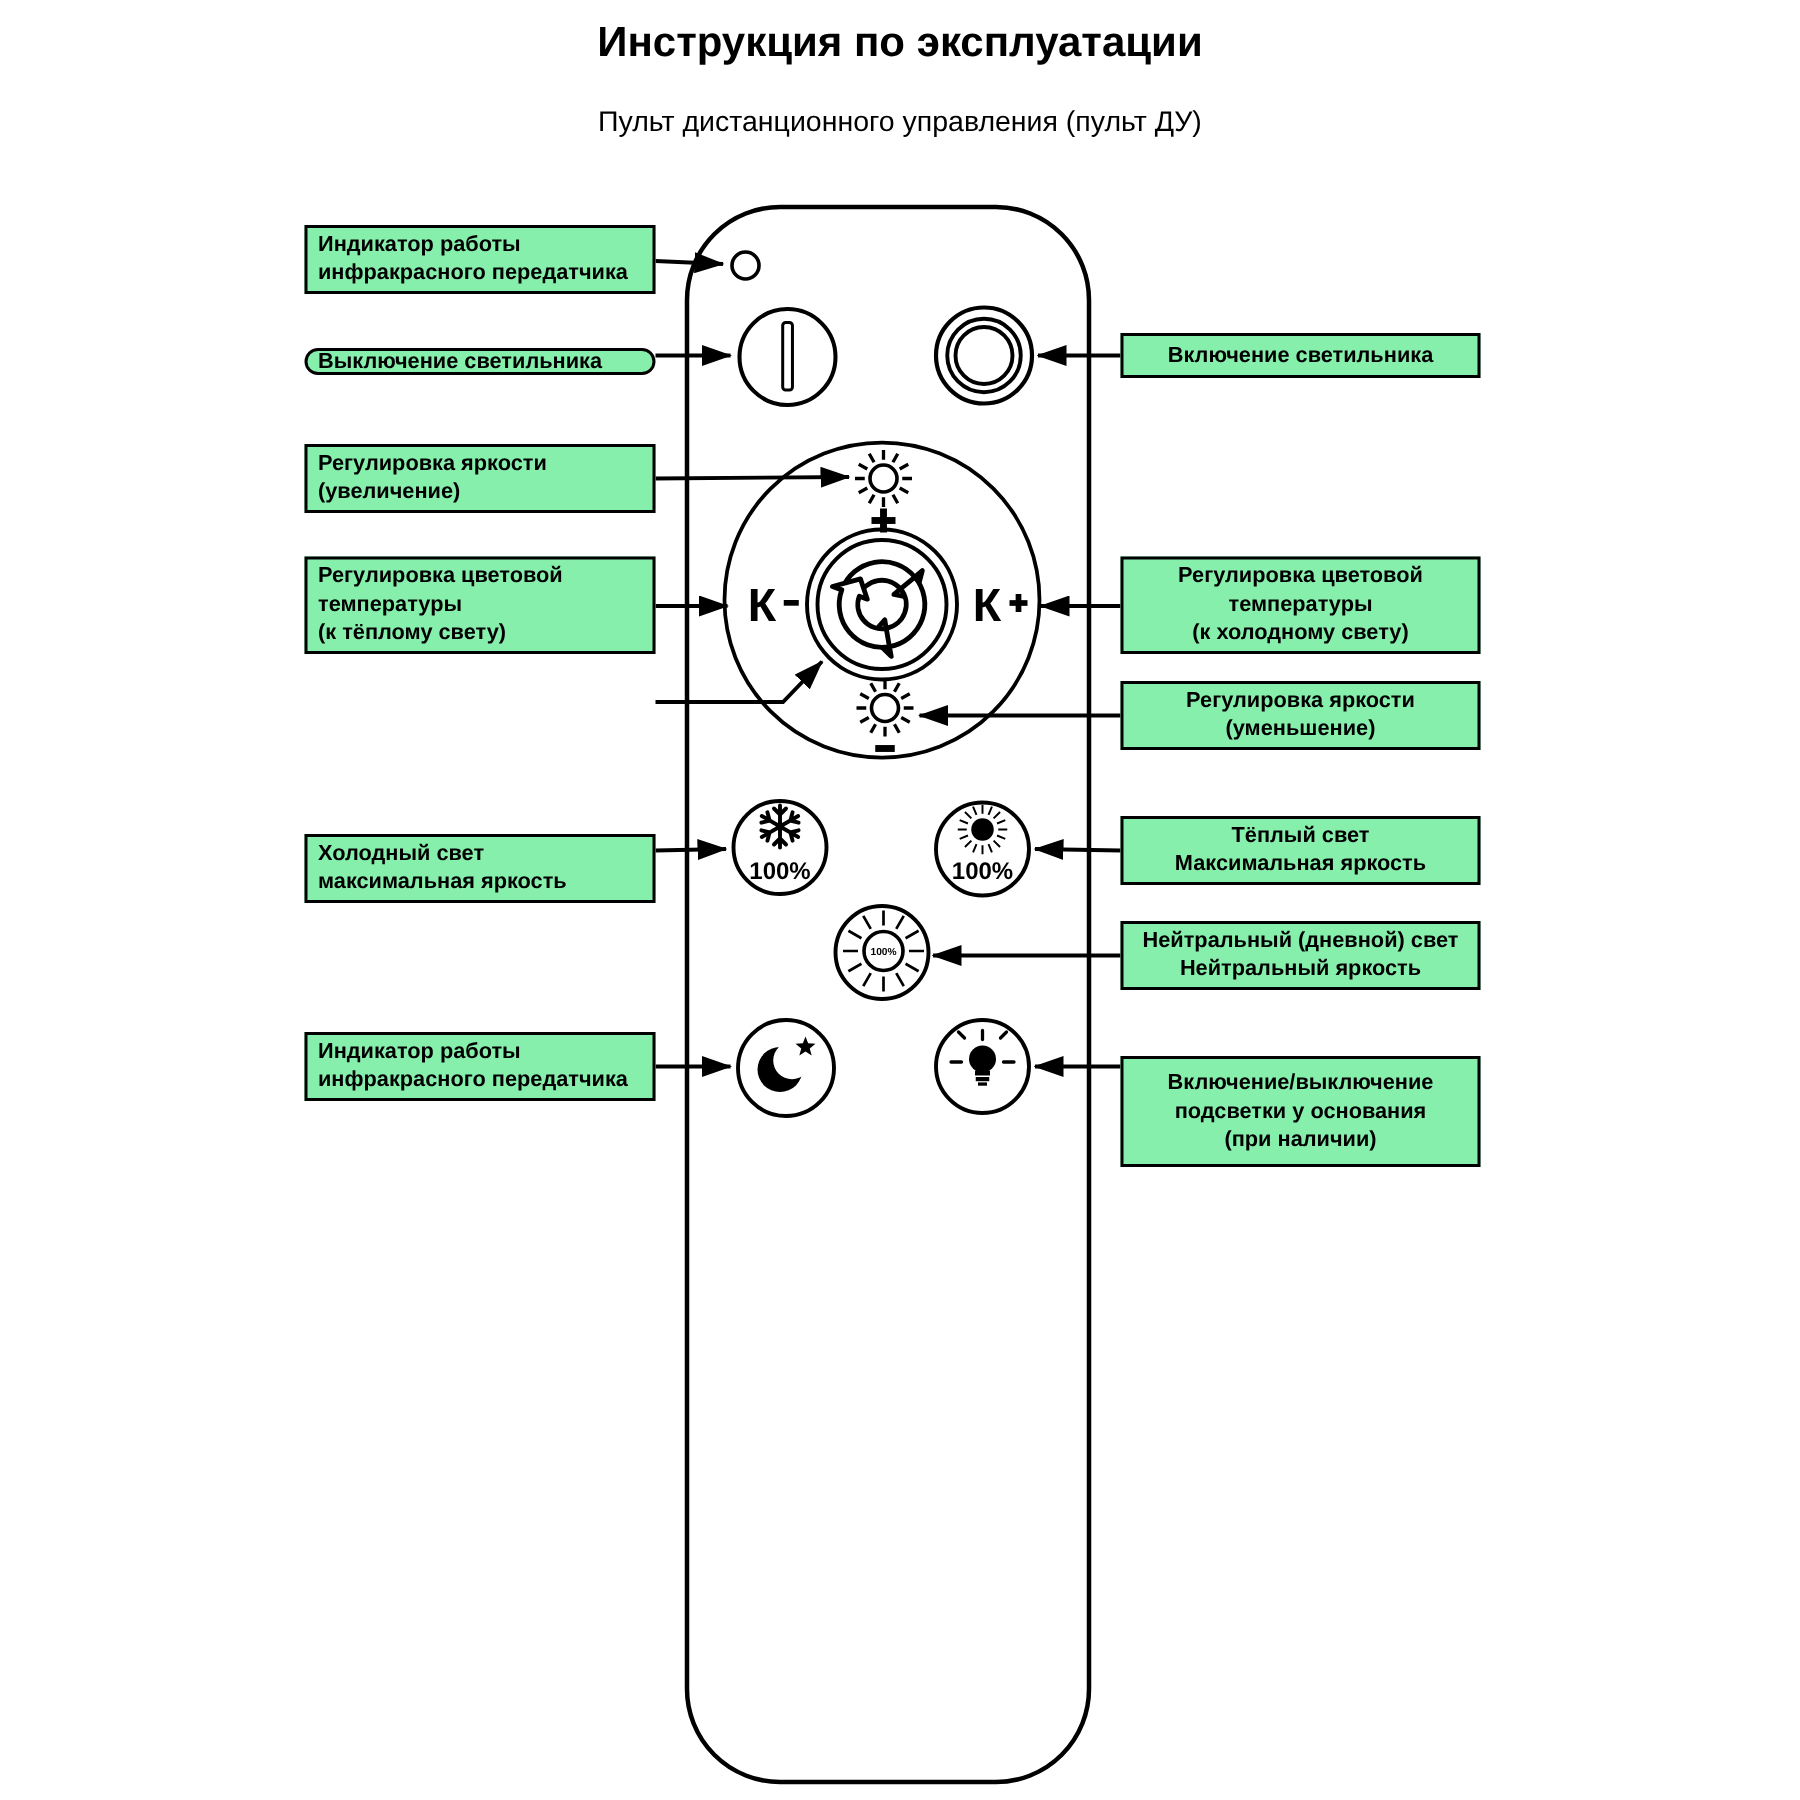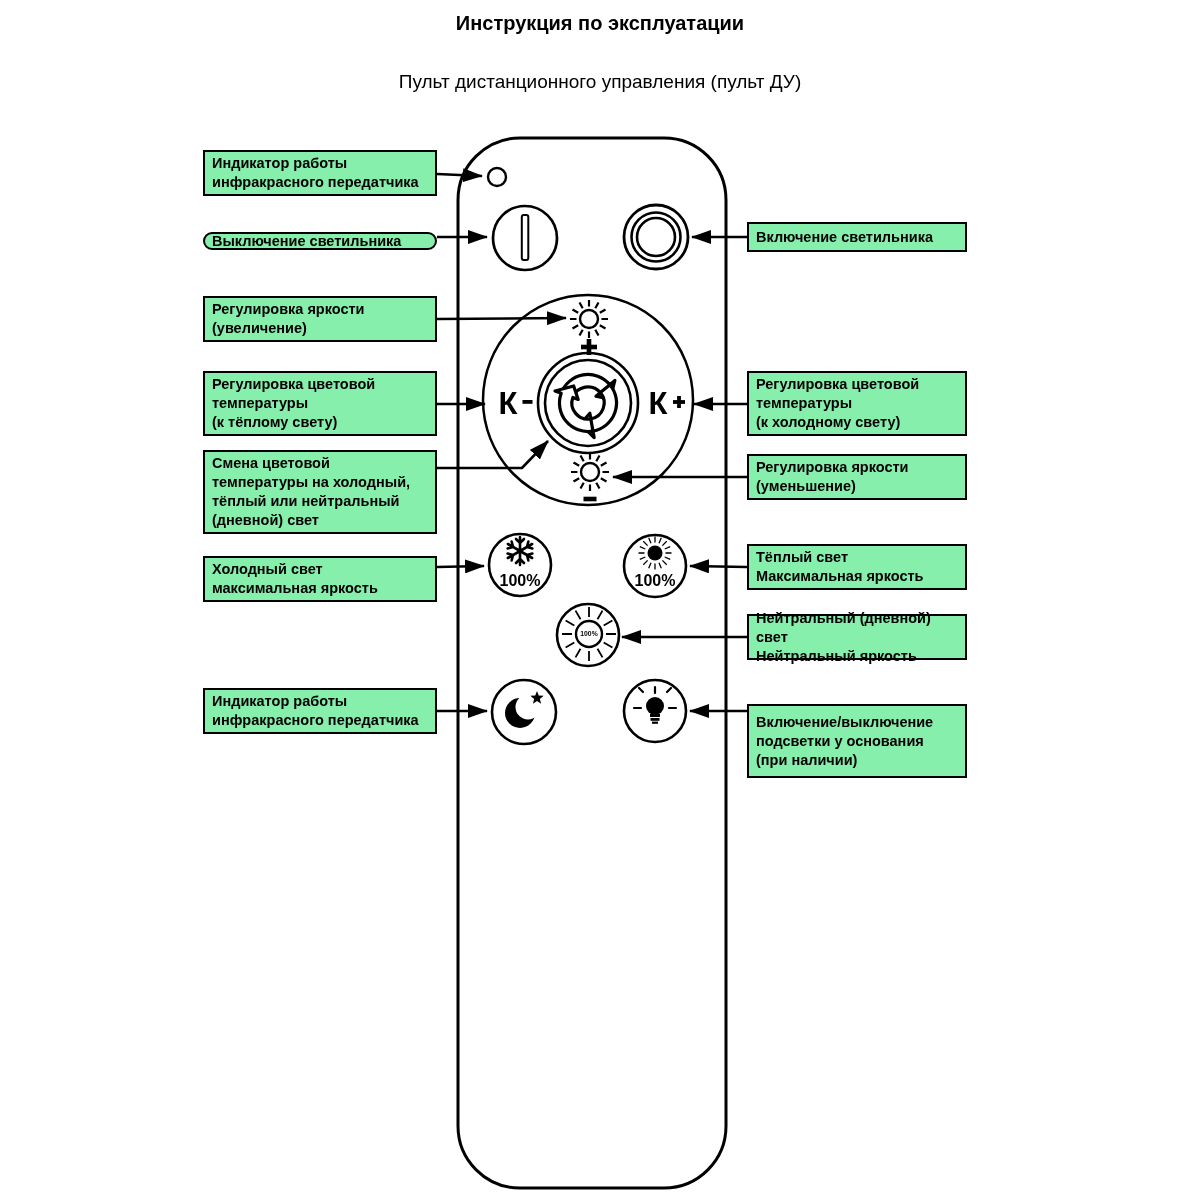--- a/index.html
+++ b/index.html
@@ -1,28 +1,28 @@
 <!DOCTYPE html>
 <html><head>
 <meta charset="utf-8">
 <style>
   html,body{margin:0;padding:0;background:#fff;}
   .page{position:relative;width:1200px;height:1200px;background:#fff;color:#000;
         font-family:"Liberation Sans",sans-serif;overflow:hidden;}
   .title{position:absolute;top:12px;left:0;width:100%;text-align:center;
-         font-size:20px;font-weight:bold;}
+         font-size:28px;font-weight:bold;}
   .subtitle{position:absolute;top:71px;left:0;width:100%;text-align:center;
             font-size:19px;font-weight:normal;}
   svg.diagram{position:absolute;left:0;top:0;font-family:"Liberation Sans",sans-serif;font-weight:bold;}
   .callout{position:absolute;border:2px solid #000;background:#86efac;box-sizing:border-box;
            padding:2px 7px;font-weight:bold;font-size:14.5px;line-height:19px;
            display:flex;align-items:center;}
   .callout span{white-space:pre-line;display:block;width:100%;}
   .callout.left{left:203px;width:234px;text-align:left;}
-  .callout.right{left:747px;width:220px;text-align:left;justify-content:flex-end;}
+  .callout.right{left:747px;width:240px;text-align:center;justify-content:flex-end;}
   .ink{stroke:#000;fill:none;}
 </style>
 </head>
 <body>
 
 <div class="page">
 
   <div class="title">Инструкция по эксплуатации</div>
   <div class="subtitle">Пульт дистанционного управления (пульт ДУ)</div>
 
@@ -172,26 +172,20 @@
     </div>
   <div class="callout left" style="top:296px;height:46px;">
       <span>Регулировка яркости
 (увеличение)</span>
     </div>
   <div class="callout left" style="top:371px;height:65px;">
       <span>Регулировка цветовой
 температуры
 (к тёплому свету)</span>
     </div>
-  <div class="callout left" style="top:450px;height:84px;">
-      <span>Смена цветовой
-температуры на холодный,
-тёплый или нейтральный
-(дневной) свет</span>
-    </div>
   <div class="callout left" style="top:556px;height:46px;">
       <span>Холодный свет
 максимальная яркость</span>
     </div>
   <div class="callout left" style="top:688px;height:46px;">
       <span>Индикатор работы
 инфракрасного передатчика</span>
     </div>
 
   <div class="callout right" style="top:222px;height:30px;">

